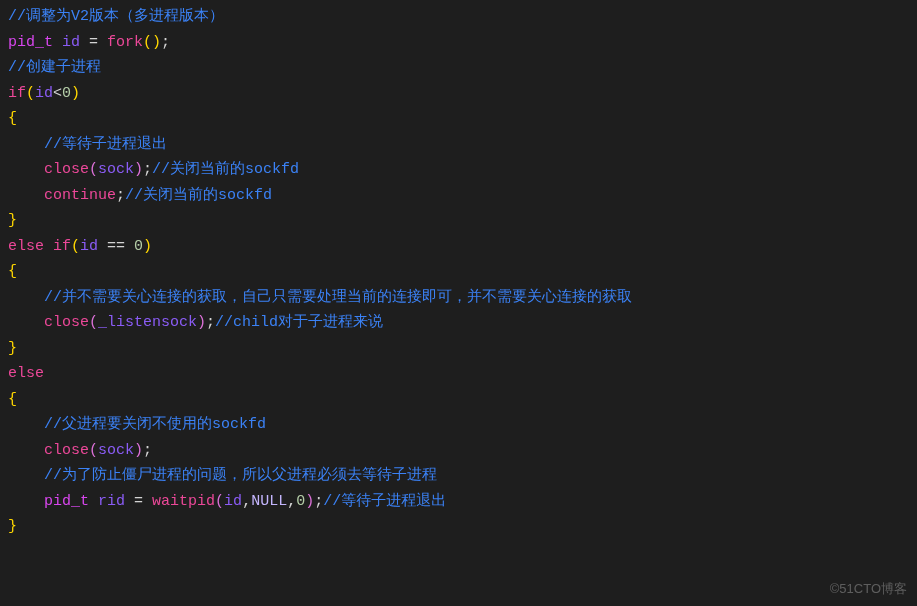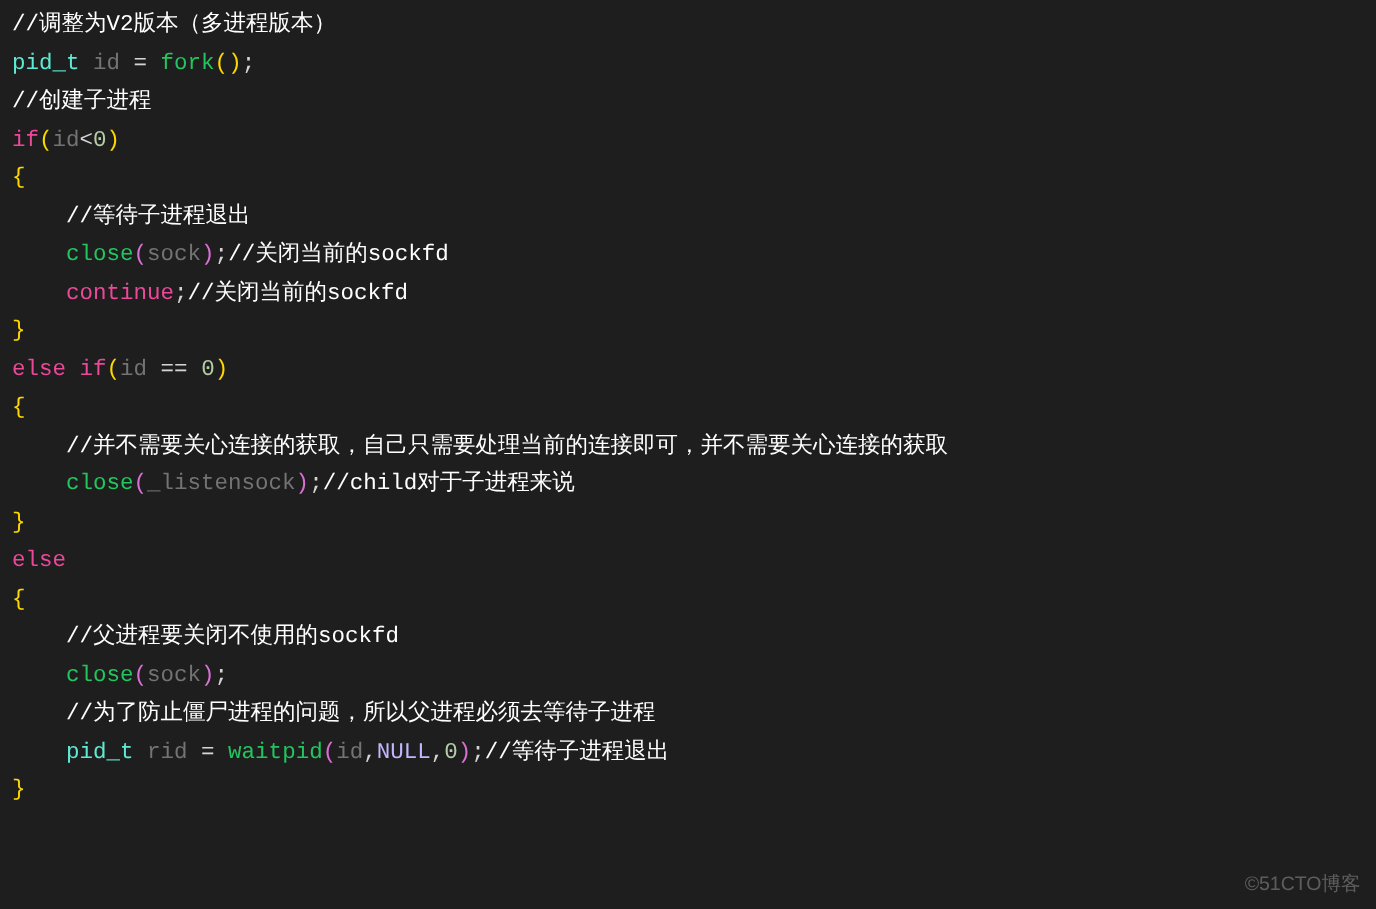--- a/index.html
+++ b/index.html
@@ -14,24 +14,24 @@
     height: 606px;
     overflow: hidden;
     position: relative;
   }
   pre {
     margin: 0;
     padding: 4px 8px;
     white-space: pre;
     font-family: inherit;
   }
-  .cmt   { color: #ffffff; text-align: center; }
-  .type  { color: #5eead4; }
-  .var   { color: #737373; text-align: right; }
-  .func  { color: #22c55e; }
+  .cmt   { color: #3b82f6; text-align: center; }
+  .type  { color: #d946ef; }
+  .var   { color: #8b5cf6; text-align: right; }
+  .func  { color: #ec4899; }
   .punc  { color: #d4d4d4; }
   .kw    { color: #ec4899; }
   .num   { color: #b5cea8; }
   .const { color: #c4b5fd; }
   .br-y  { color: #ffd700; }
   .br-p  { color: #da70d6; }
   .watermark {
     position: absolute;
     bottom: 6px;
     right: 10px;

